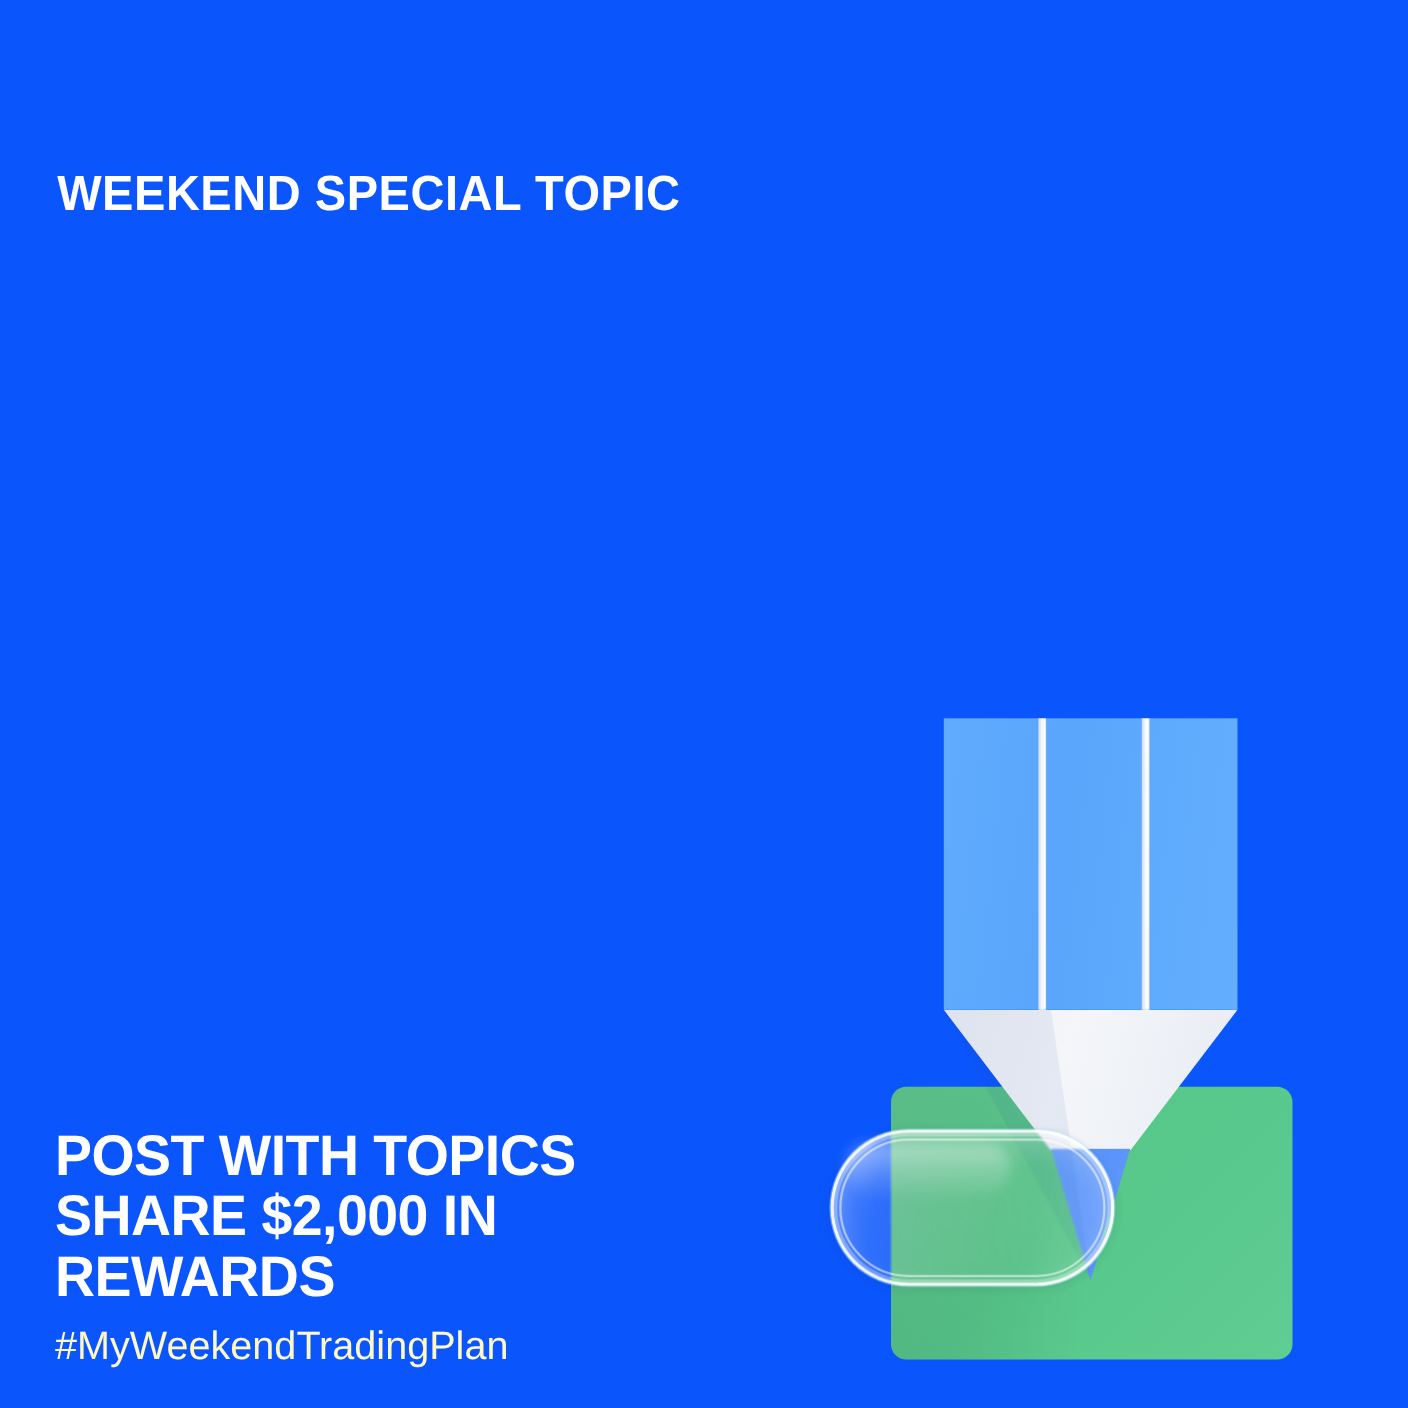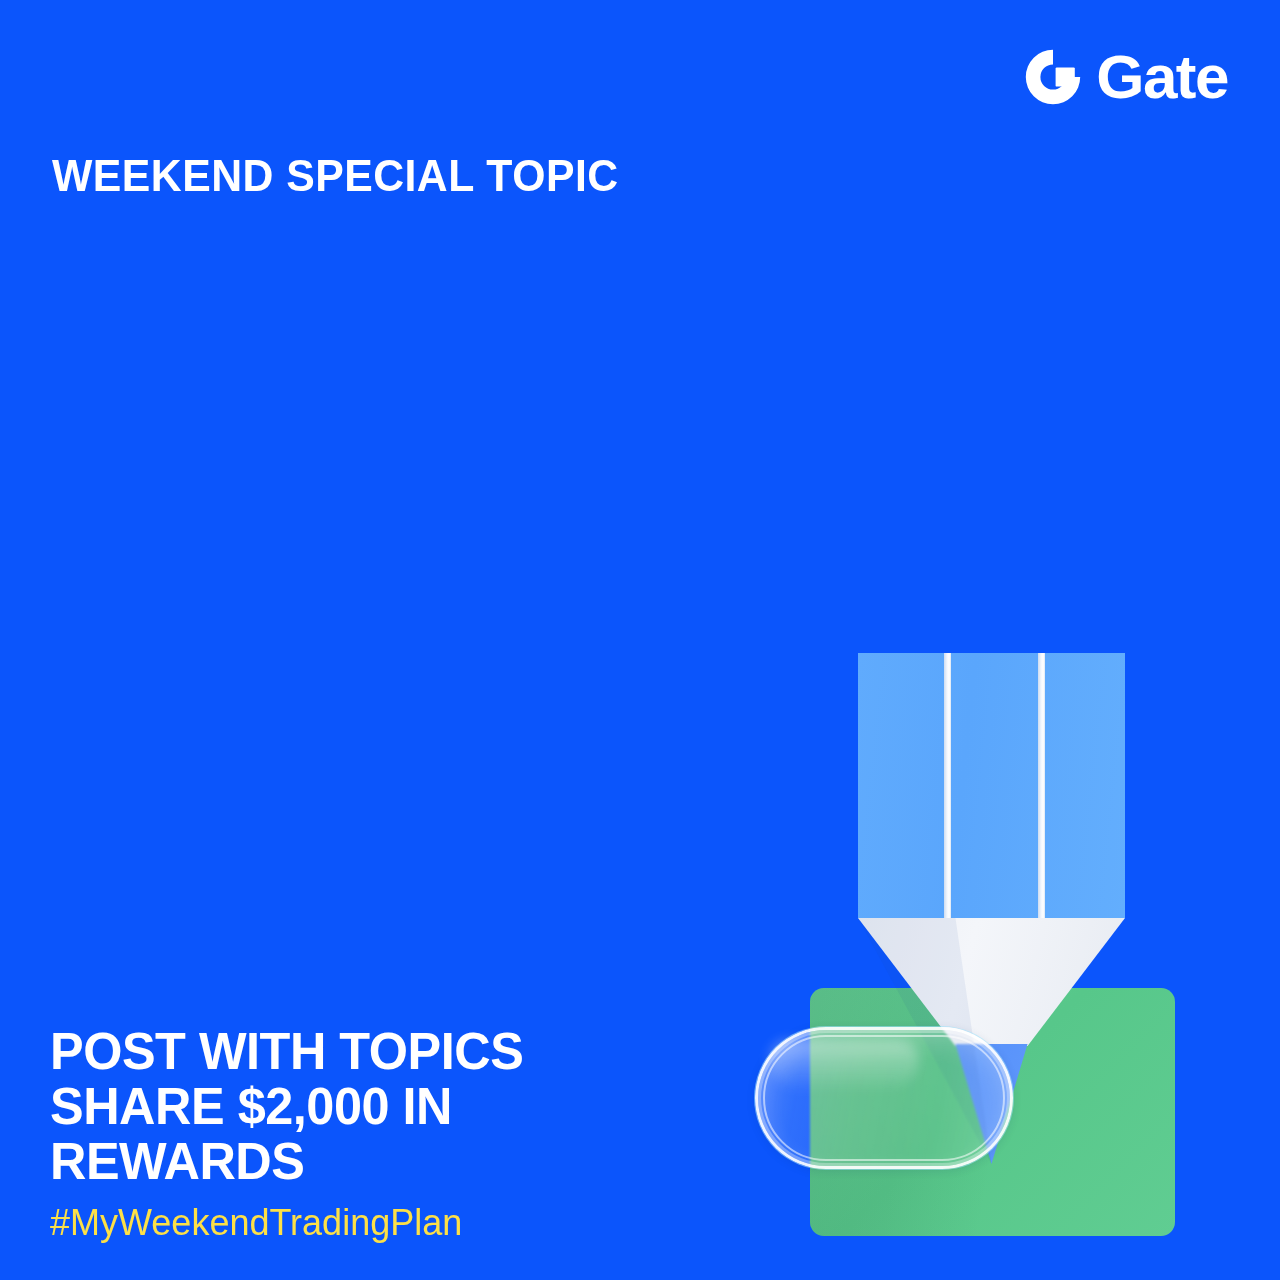--- a/index.html
+++ b/index.html
@@ -86,21 +86,21 @@
     font-weight:700;
     letter-spacing:-0.5px;
     white-space:nowrap;
     transform:scaleX(0.97);
     transform-origin:left top;
   }
 
   #hashtag {
     position:absolute;
     left:50px; top:1201px;
-    color:#fde047;
+    color:#fef9c3;
     font-size:36px;
     line-height:44px;
     font-weight:400;
     letter-spacing:0px;
     white-space:nowrap;
   }
 
   
   #illustration {
     position:absolute;
@@ -203,32 +203,20 @@
     background:linear-gradient(to bottom, rgba(255,255,255,0.38), rgba(255,255,255,0.02));
     filter:blur(6px);
     pointer-events:none;
   }
 </style>
 </head>
 <body>
 
 <div id="poster">
 
-  <div id="brand-logo">
-    <span id="brand-mark">
-      <svg viewBox="0 0 58 58" xmlns="http://www.w3.org/2000/svg" aria-hidden="true">
-        <path d="M29 1.8
-                 A27.2 27.2 0 1 0 56.2 29
-                 L41.6 29
-                 A12.6 12.6 0 1 1 29 16.4 Z" fill="#ffffff"></path>
-        <rect x="31.6" y="19.4" width="19.2" height="19.2" rx="1.2" fill="#ffffff"></rect>
-      </svg>
-    </span>
-    <span id="brand-wordmark">Gate</span>
-  </div>
 
   <div id="eyebrow">WEEKEND SPECIAL TOPIC</div>
 
 
   <div id="promo-copy">
     <div class="promo-line">POST WITH TOPICS</div>
     <div class="promo-line">SHARE $2,000 IN</div>
     <div class="promo-line">REWARDS</div>
   </div>
 

